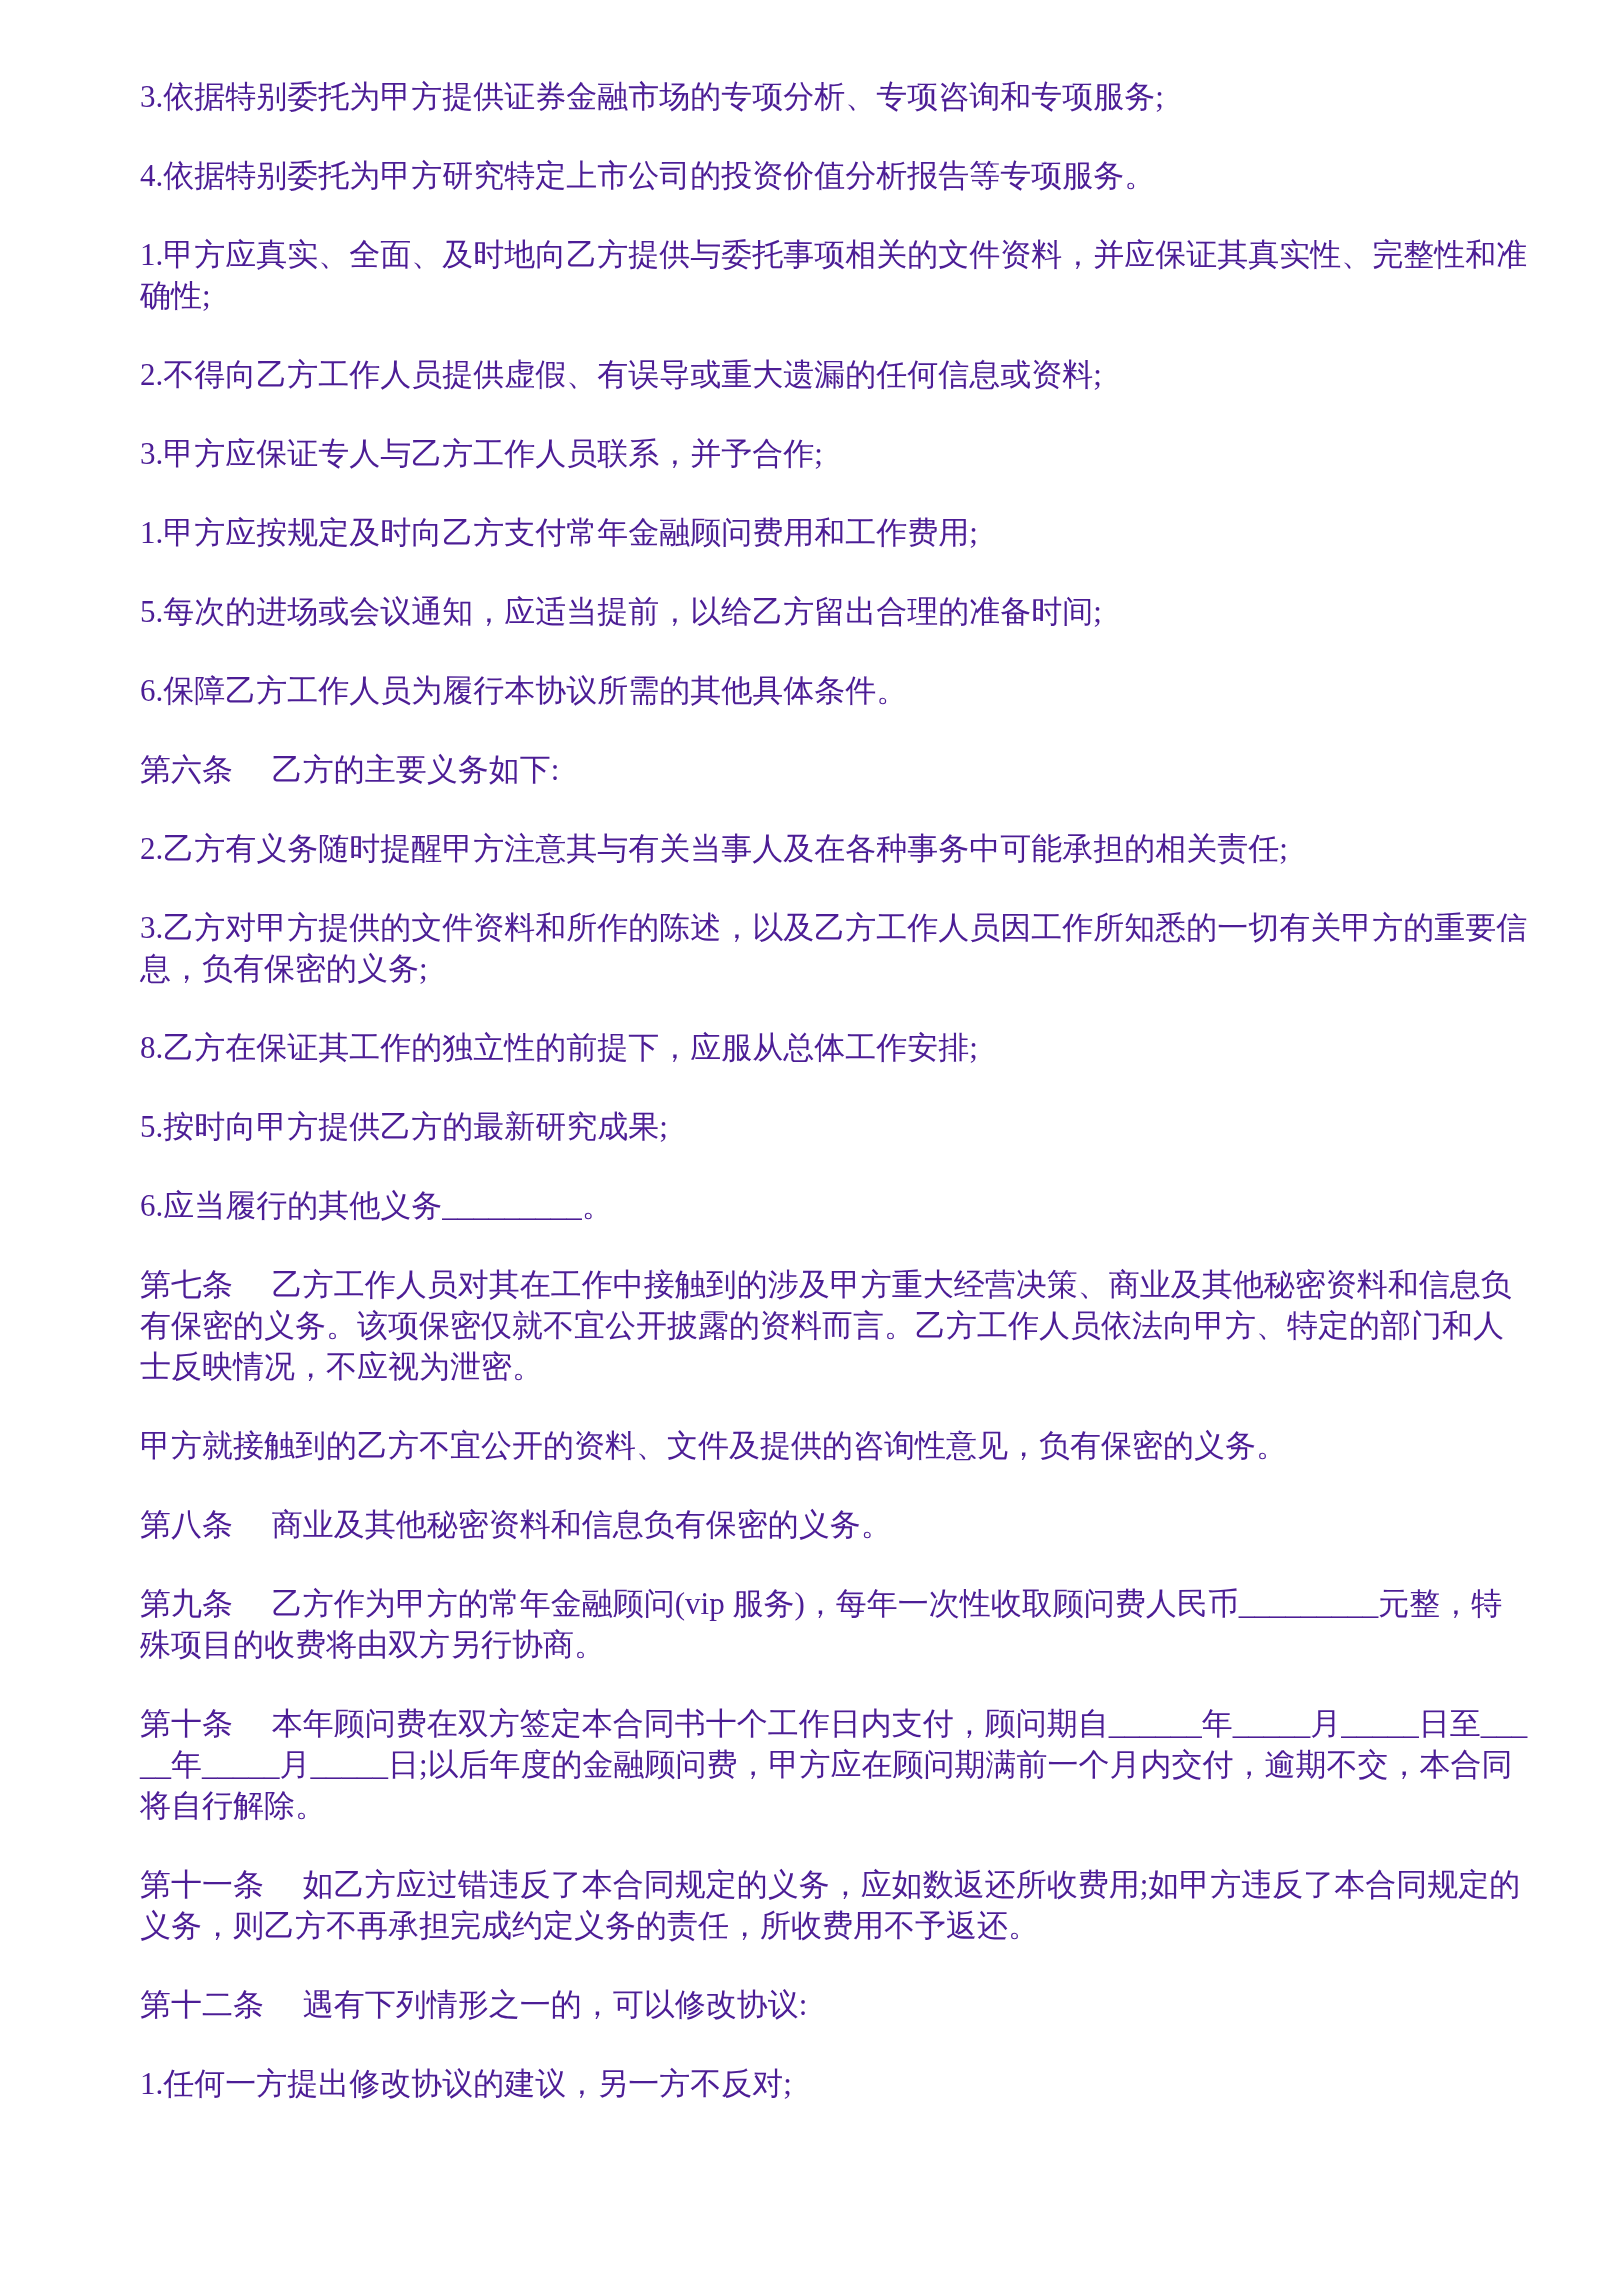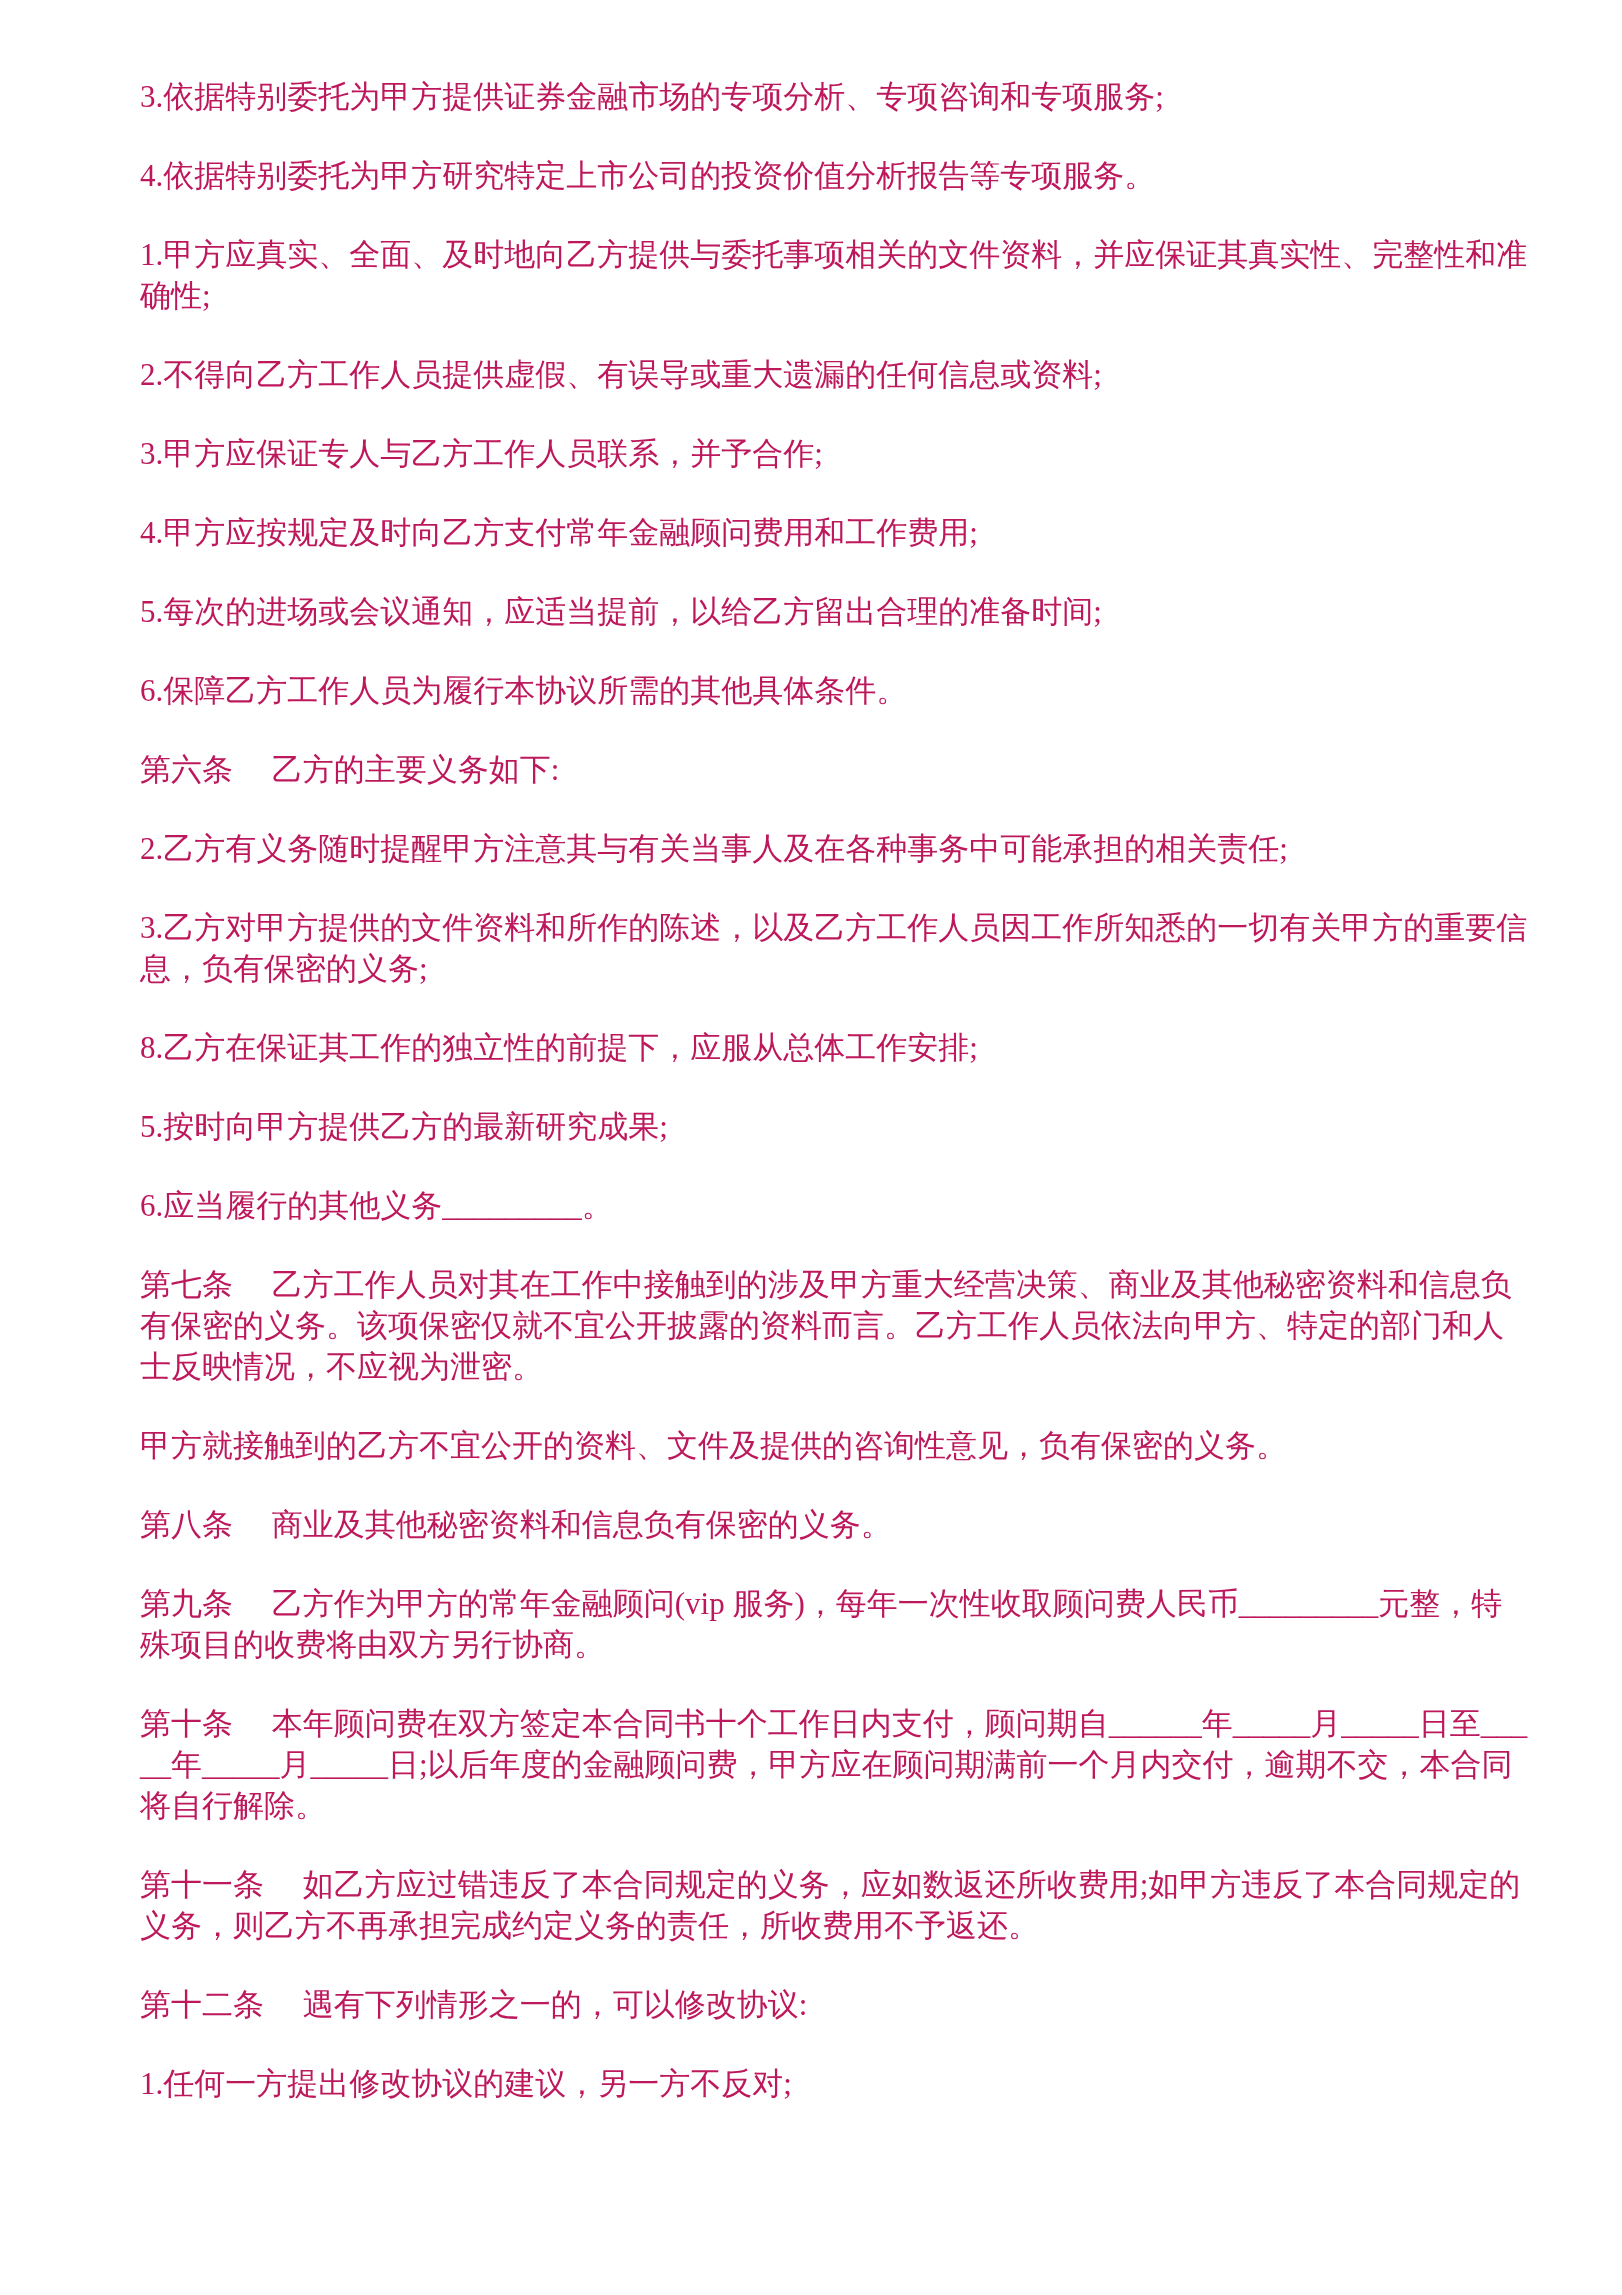--- a/index.html
+++ b/index.html
@@ -11,37 +11,37 @@
     width: 1623px;
     min-height: 2295px;
     background: #ffffff;
     box-sizing: border-box;
     padding: 76px 95px 41px 140px;
   }
   .para {
     font-family: "Liberation Serif", "DejaVu Serif", serif;
     font-size: 31px;
     line-height: 41px;
-    color: #be185d;
+    color: #4c1d95;
     margin: 0 0 38px 0;
     text-align: left;
     word-break: break-all;
     overflow-wrap: break-word;
   }
 </style>
 </head>
 <body>
 
 <div class="page">
   <p class="para">3.依据特别委托为甲方提供证券金融市场的专项分析、专项咨询和专项服务;</p>
   <p class="para">4.依据特别委托为甲方研究特定上市公司的投资价值分析报告等专项服务。</p>
   <p class="para">1.甲方应真实、全面、及时地向乙方提供与委托事项相关的文件资料，并应保证其真实性、完整性和准确性;</p>
   <p class="para">2.不得向乙方工作人员提供虚假、有误导或重大遗漏的任何信息或资料;</p>
   <p class="para">3.甲方应保证专人与乙方工作人员联系，并予合作;</p>
-  <p class="para">4.甲方应按规定及时向乙方支付常年金融顾问费用和工作费用;</p>
+  <p class="para">1.甲方应按规定及时向乙方支付常年金融顾问费用和工作费用;</p>
   <p class="para">5.每次的进场或会议通知，应适当提前，以给乙方留出合理的准备时间;</p>
   <p class="para">6.保障乙方工作人员为履行本协议所需的其他具体条件。</p>
   <p class="para">第六条　 乙方的主要义务如下:</p>
   <p class="para">2.乙方有义务随时提醒甲方注意其与有关当事人及在各种事务中可能承担的相关责任;</p>
   <p class="para">3.乙方对甲方提供的文件资料和所作的陈述，以及乙方工作人员因工作所知悉的一切有关甲方的重要信息，负有保密的义务;</p>
   <p class="para">8.乙方在保证其工作的独立性的前提下，应服从总体工作安排;</p>
   <p class="para">5.按时向甲方提供乙方的最新研究成果;</p>
   <p class="para">6.应当履行的其他义务_________。</p>
   <p class="para">第七条　 乙方工作人员对其在工作中接触到的涉及甲方重大经营决策、商业及其他秘密资料和信息负有保密的义务。该项保密仅就不宜公开披露的资料而言。乙方工作人员依法向甲方、特定的部门和人士反映情况，不应视为泄密。</p>
   <p class="para">甲方就接触到的乙方不宜公开的资料、文件及提供的咨询性意见，负有保密的义务。</p>

